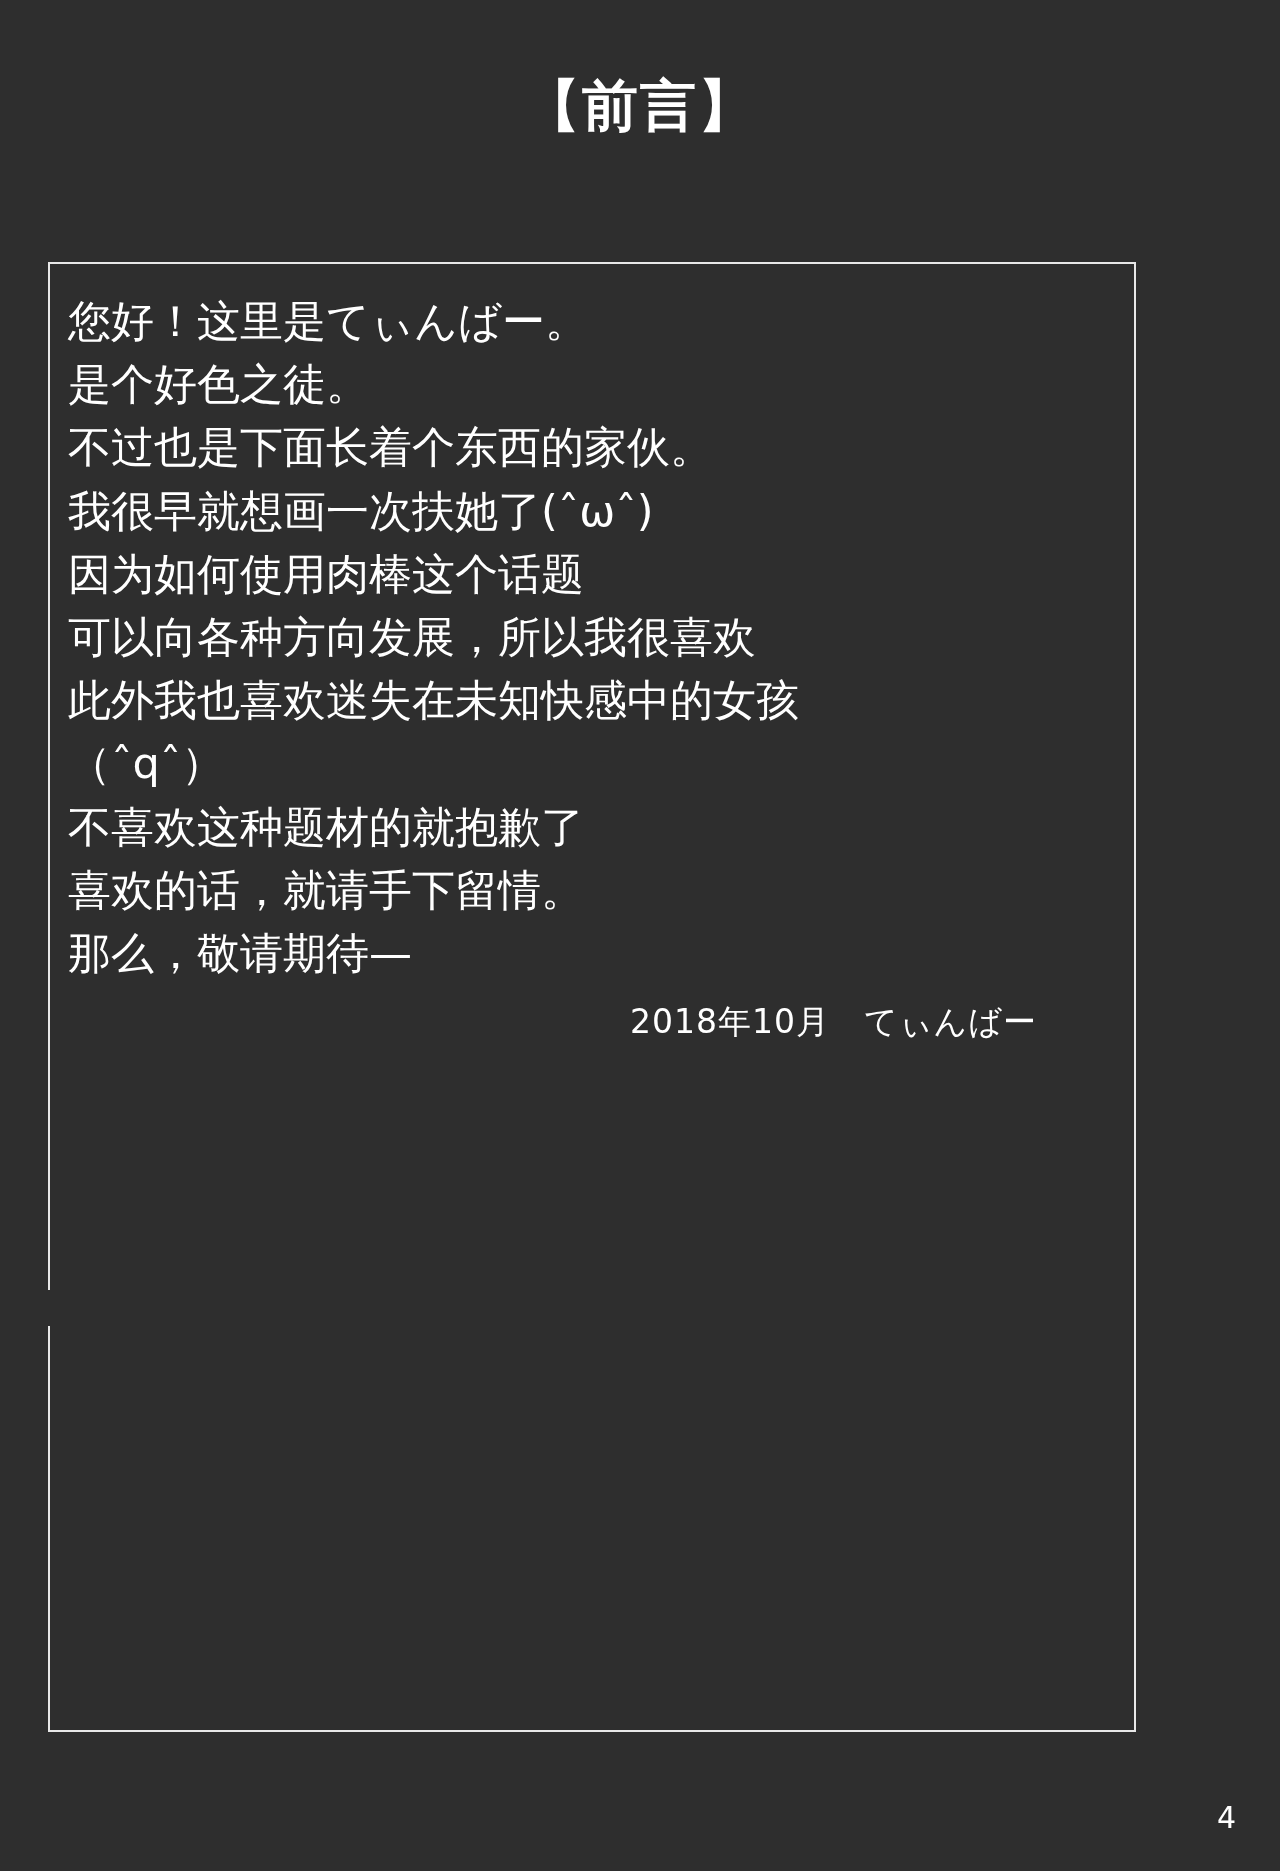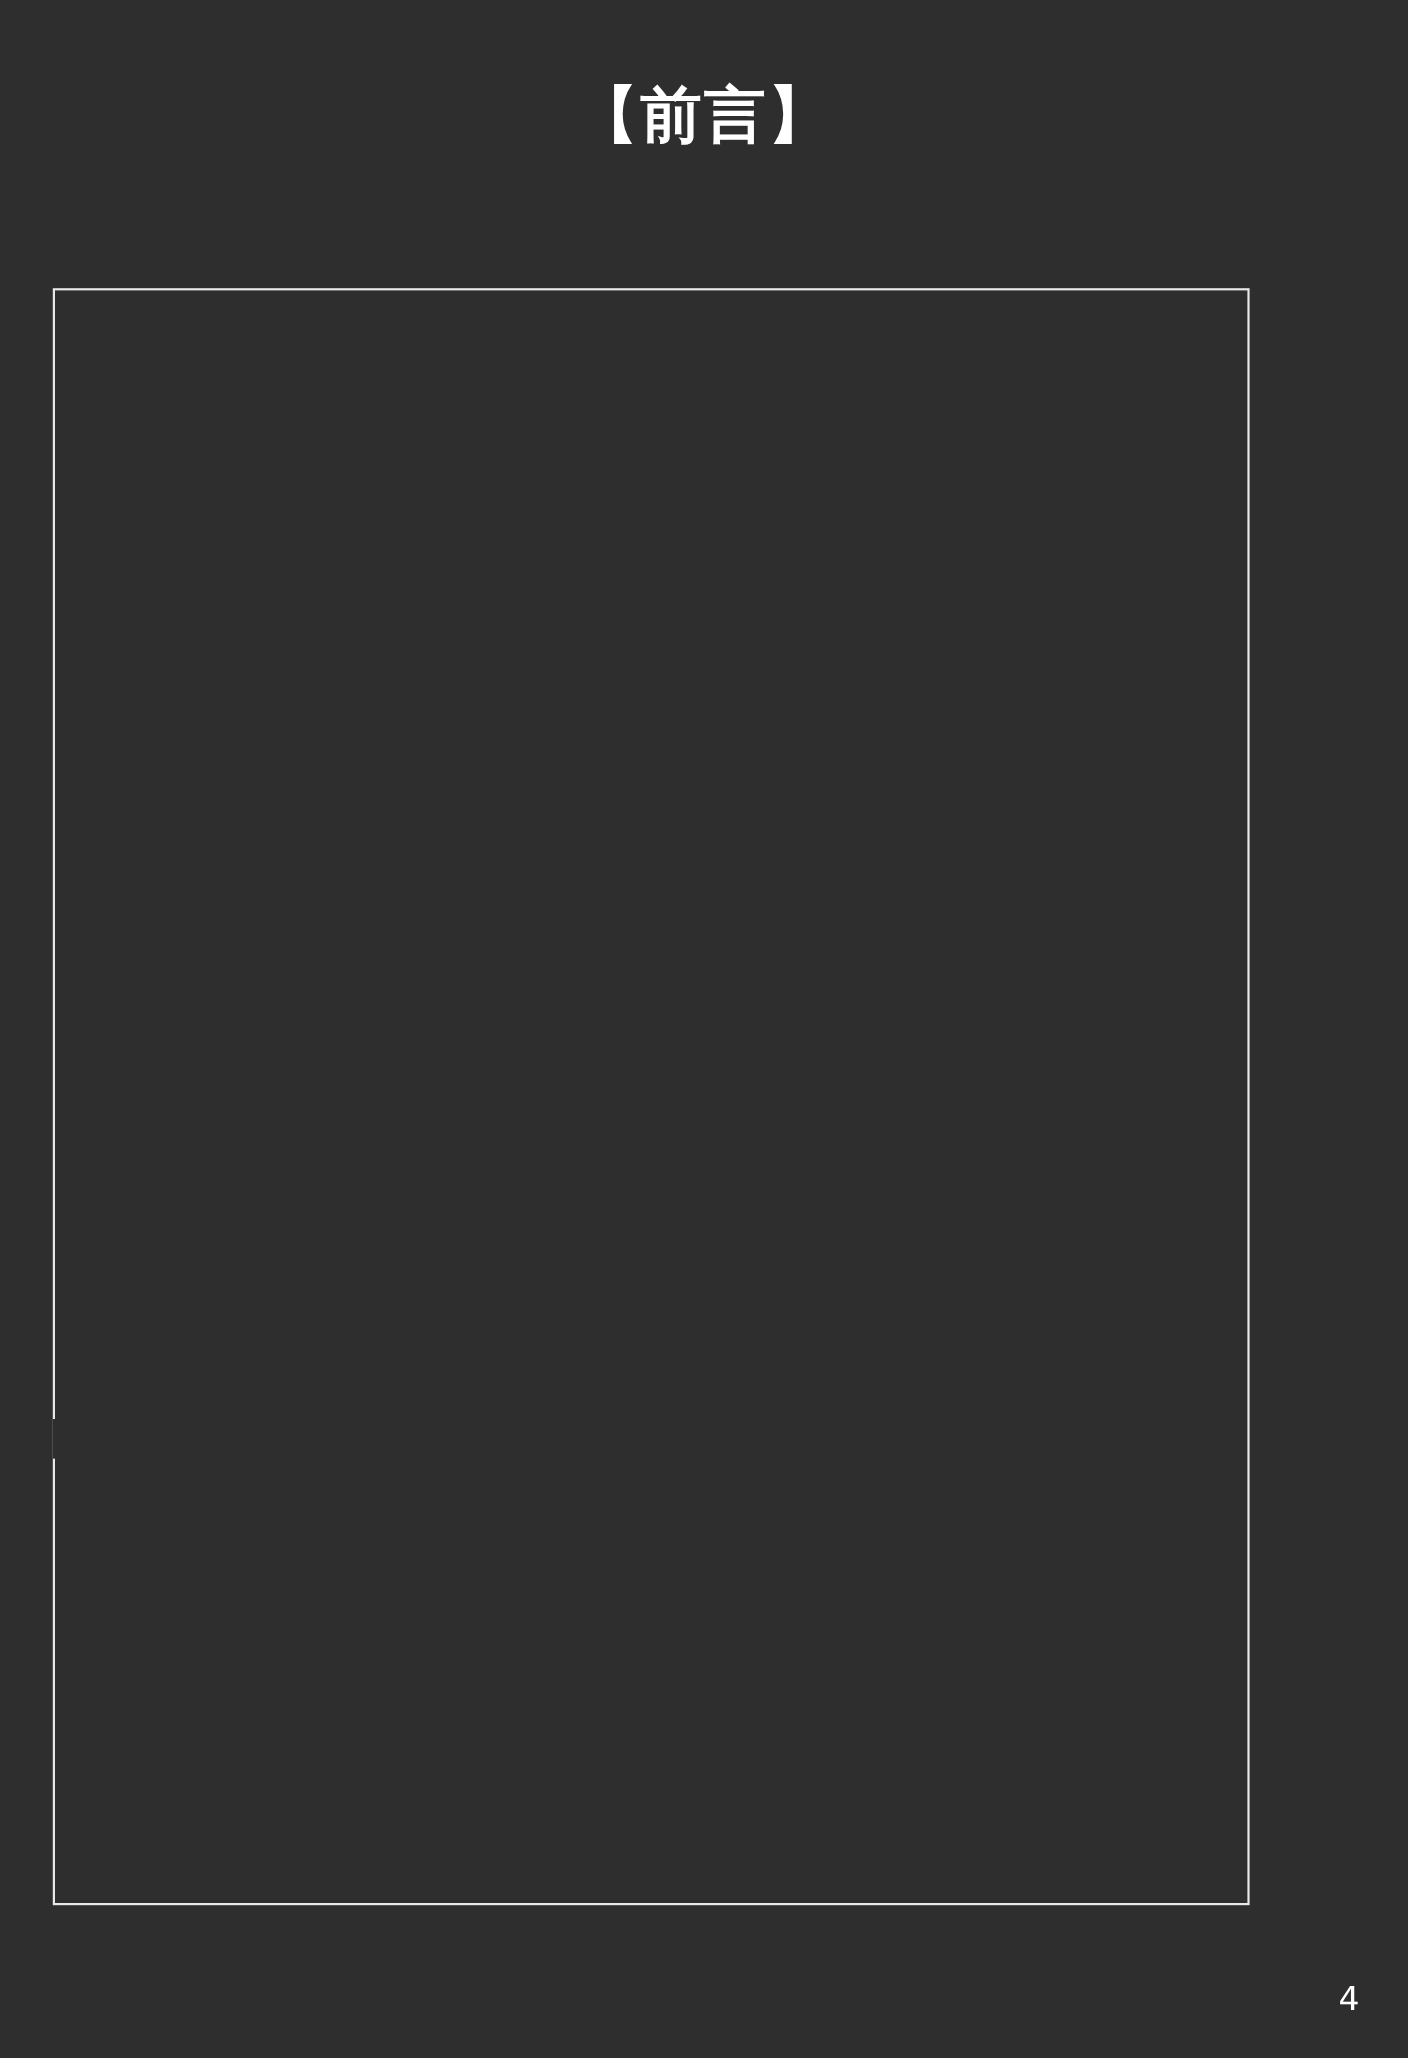--- a/index.html
+++ b/index.html
@@ -82,19 +82,31 @@
 </style>
 </head>
 <body>
 
 <div class="page">
 
   <div class="title">【前言】</div>
 
   <div class="frame"></div>
 
+  <div class="body-text">您好！这里是てぃんばー。
+是个好色之徒。
+不过也是下面长着个东西的家伙。
+我很早就想画一次扶她了(ˆωˆ)
+因为如何使用肉棒这个话题
+可以向各种方向发展，所以我很喜欢
+此外我也喜欢迷失在未知快感中的女孩
+（ˆqˆ）
+不喜欢这种题材的就抱歉了
+喜欢的话，就请手下留情。
+那么，敬请期待—</div>
 
+  <div class="signature">2018年10月　てぃんばー</div>
 
   <div class="spine-mark"></div>
 
   <div class="page-number">4</div>
 
 </div>
 
 </body></html>

